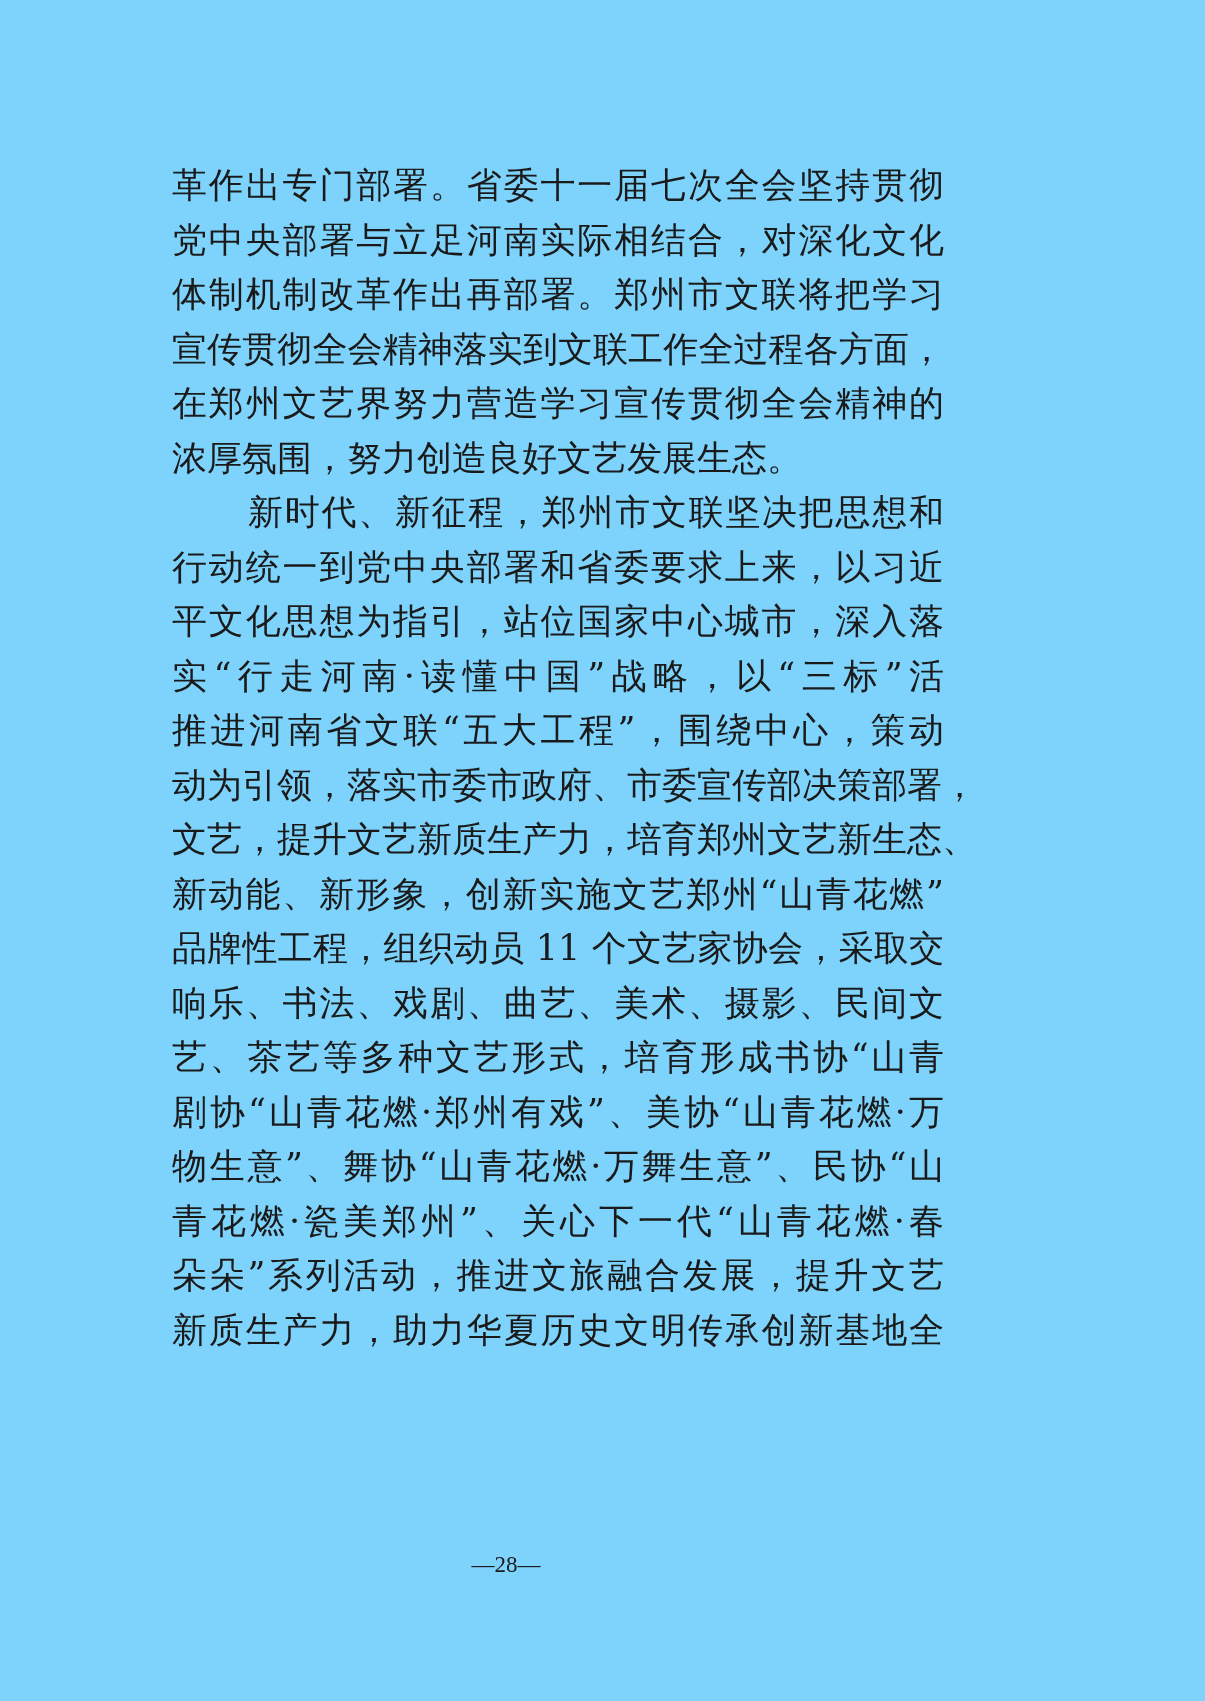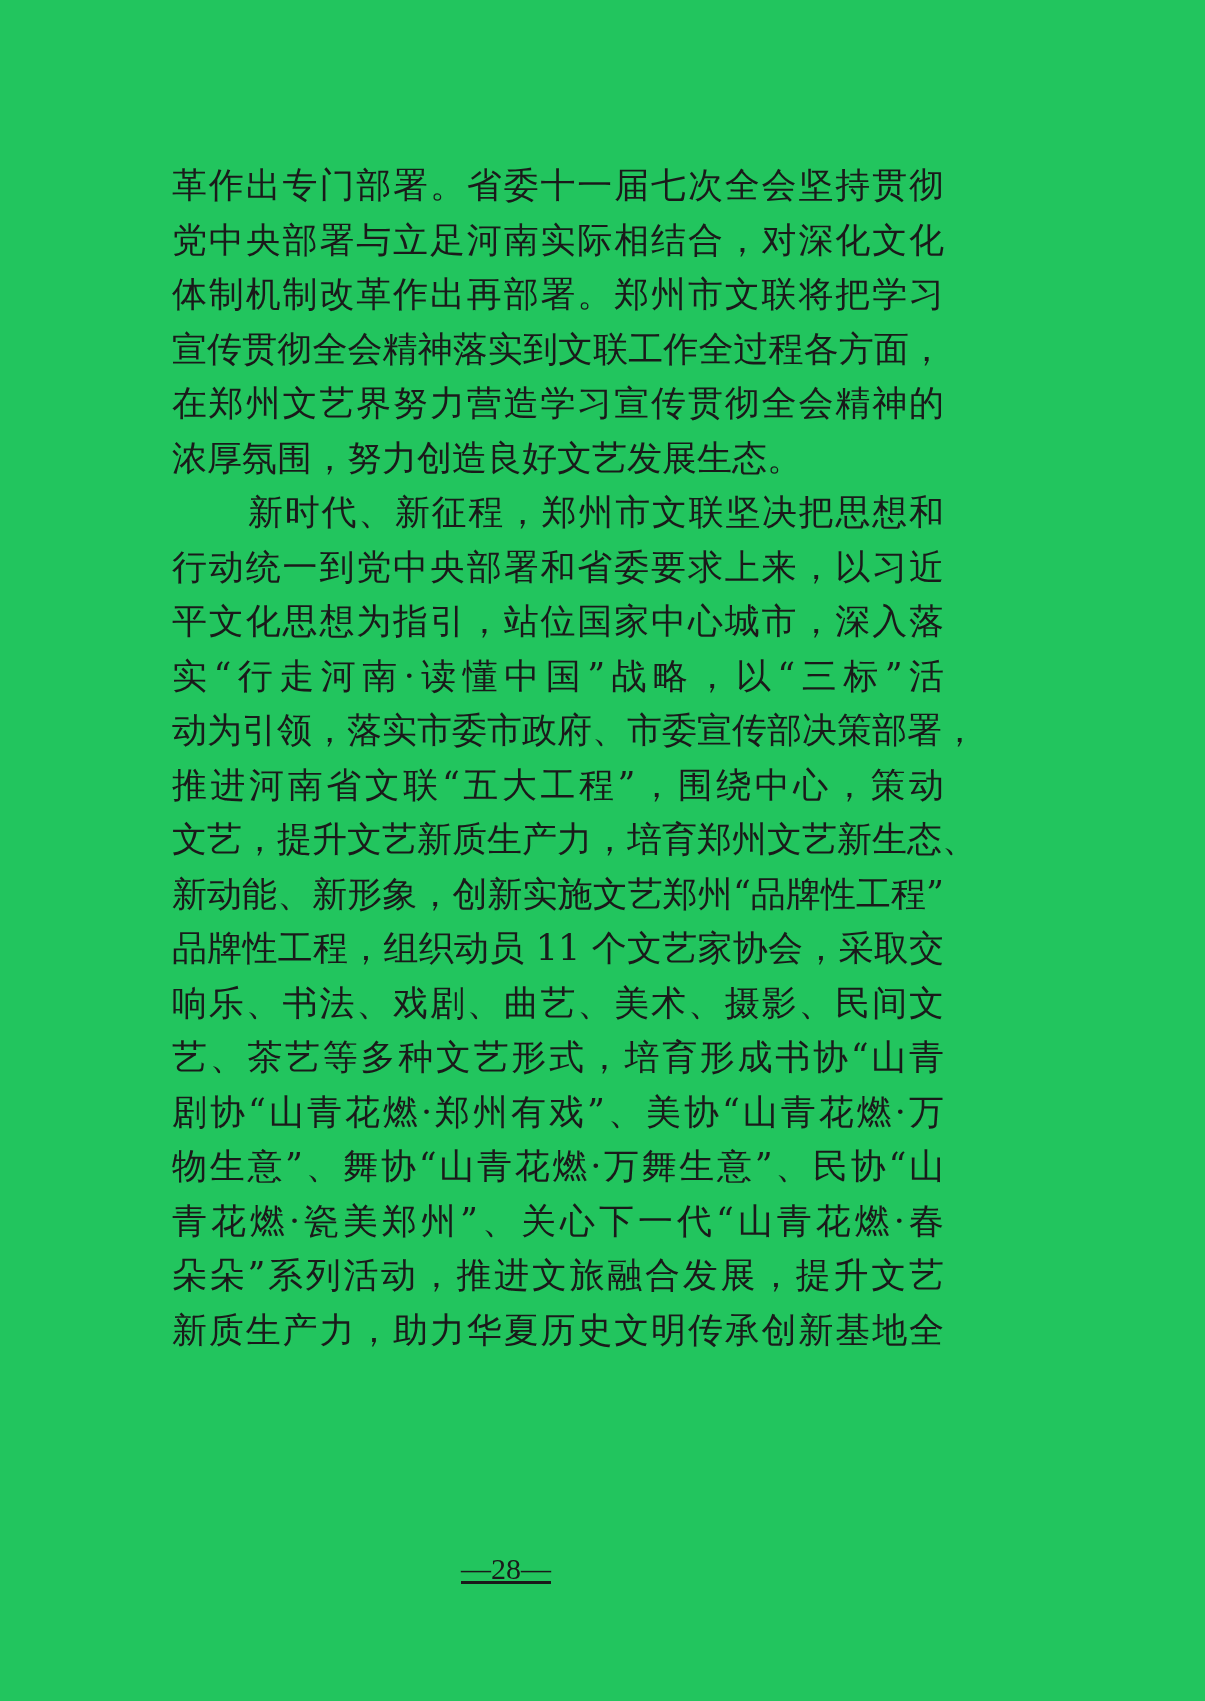--- a/index.html
+++ b/index.html
@@ -11,21 +11,21 @@
     width: 1205px;
     height: 1701px;
     position: relative;
     overflow: hidden;
   }
   .page {
     position: absolute;
     left: 0; top: 0;
     width: 1205px;
     height: 1701px;
-    background: #22c55e;
+    background: #7dd3fc;
   }
   .body-text {
     position: absolute;
     left: 172px;
     top: 158px;
     width: 772px;
   }
   .line {
     display: block;
     height: 54.5px;
@@ -44,23 +44,22 @@
   .line.indent {
     padding-left: 76px;
   }
   .page-number {
     position: absolute;
     left: 0;
     width: 1012px;
     top: 1552px;
     text-align: center;
     font-family: "Liberation Serif", "DejaVu Serif", serif;
-    font-size: 30px;
+    font-size: 23px;
     color: #1a1a1a;
-    text-decoration: underline;
   }
 </style>
 </head>
 <body>
 
 <div class="page">
   <div class="body-text">
 
     <div>
       <span class="line">革作出专门部署。省委十一届七次全会坚持贯彻</span>
@@ -69,24 +68,24 @@
       <span class="line">宣传贯彻全会精神落实到文联工作全过程各方面，</span>
       <span class="line">在郑州文艺界努力营造学习宣传贯彻全会精神的</span>
       <span class="line last">浓厚氛围，努力创造良好文艺发展生态。</span>
     </div>
 
     <div>
       <span class="line indent">新时代、新征程，郑州市文联坚决把思想和</span>
       <span class="line">行动统一到党中央部署和省委要求上来，以习近</span>
       <span class="line">平文化思想为指引，站位国家中心城市，深入落</span>
       <span class="line">实“行走河南·读懂中国”战略，以“三标”活</span>
+      <span class="line">推进河南省文联“五大工程”，围绕中心，策动</span>
       <span class="line">动为引领，落实市委市政府、市委宣传部决策部署，</span>
-      <span class="line">推进河南省文联“五大工程”，围绕中心，策动</span>
       <span class="line">文艺，提升文艺新质生产力，培育郑州文艺新生态、</span>
-      <span class="line">新动能、新形象，创新实施文艺郑州“品牌性工程”</span>
+      <span class="line">新动能、新形象，创新实施文艺郑州“山青花燃”</span>
       <span class="line">品牌性工程，组织动员 11 个文艺家协会，采取交</span>
       <span class="line">响乐、书法、戏剧、曲艺、美术、摄影、民间文</span>
       <span class="line">艺、茶艺等多种文艺形式，培育形成书协“山青</span>
       <span class="line">剧协“山青花燃·郑州有戏”、美协“山青花燃·万</span>
       <span class="line">物生意”、舞协“山青花燃·万舞生意”、民协“山</span>
       <span class="line">青花燃·瓷美郑州”、关心下一代“山青花燃·春</span>
       <span class="line">朵朵”系列活动，推进文旅融合发展，提升文艺</span>
       <span class="line">新质生产力，助力华夏历史文明传承创新基地全</span>
     </div>
   </div>

